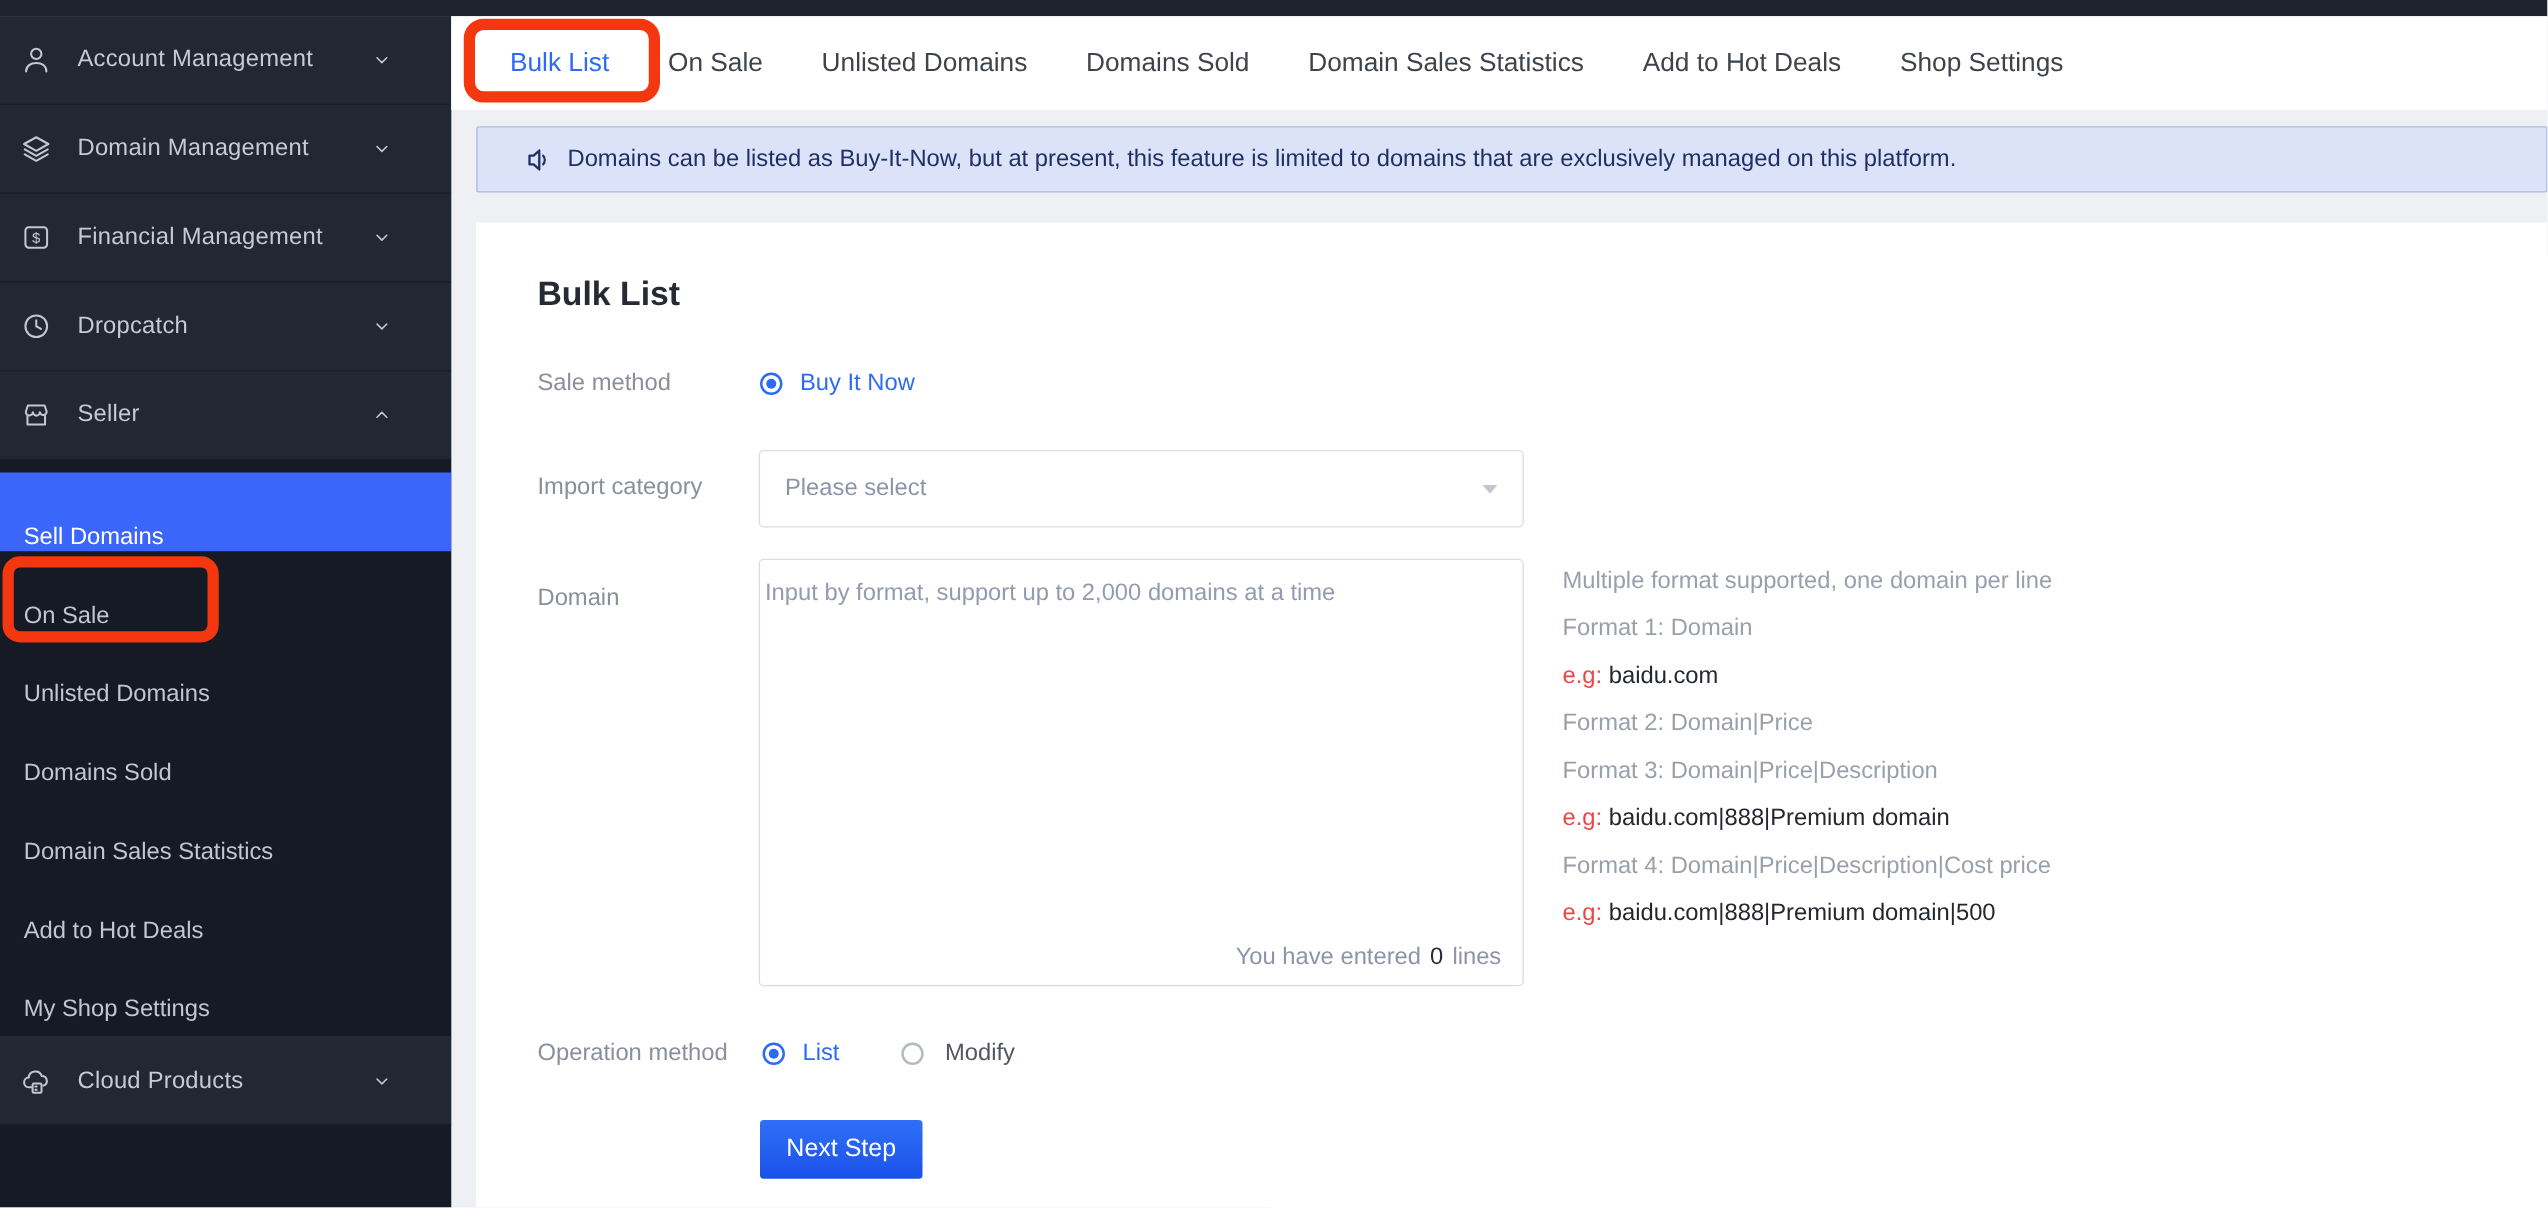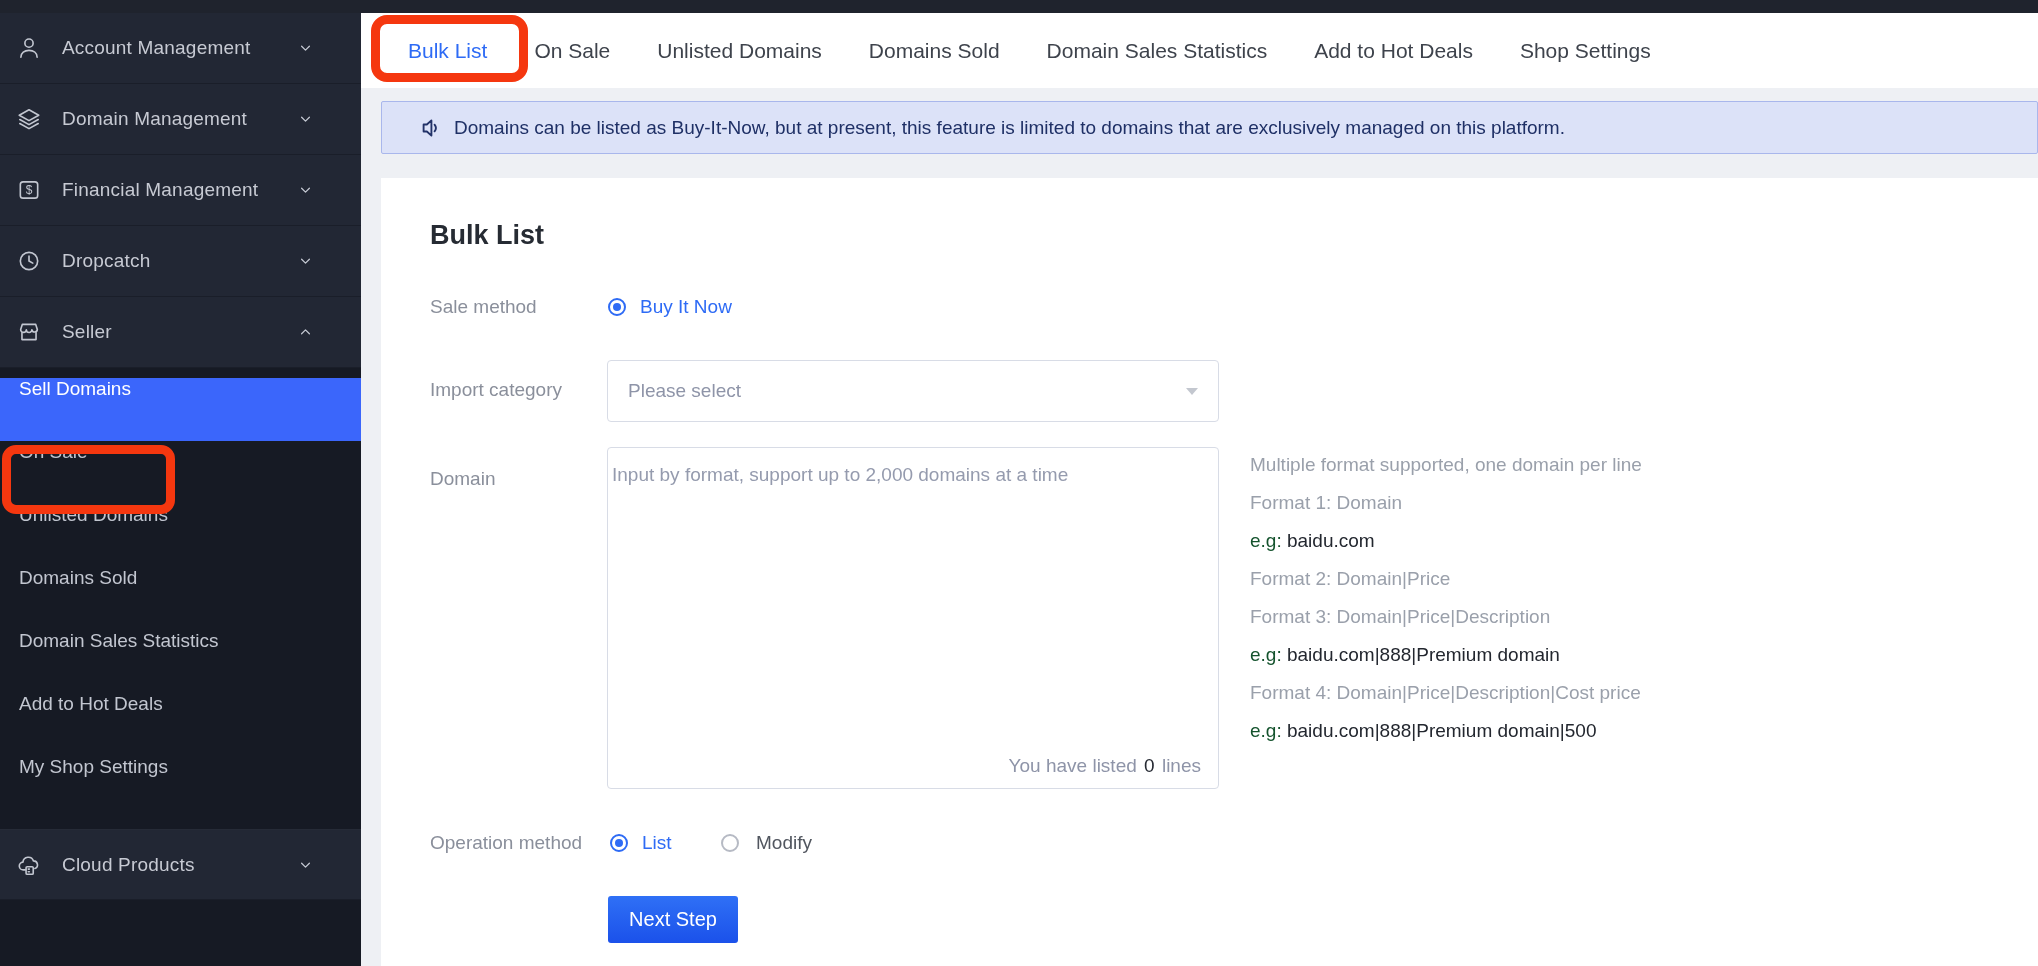--- a/index.html
+++ b/index.html
@@ -24,21 +24,21 @@
     background:#222734; border-bottom:1px solid #1a1e29;
     padding-left:16px; cursor:pointer;
   }
   .side-item .sicon { width:26px; height:26px; display:flex; align-items:center; justify-content:center; flex:0 0 26px; }
   .side-item .slabel { margin-left:20px; font-size:19px; color:#c7cad3; letter-spacing:.2px; }
   .chev { position:absolute; right:47px; top:50%; transform:translateY(-50%); width:17px; height:17px; display:flex; }
   .chev.up { transform:translateY(-50%) rotate(180deg); }
 
   .submenu { background:#161a24; padding:10px 0; }
   .sub-item {
-    height:63px; display:flex; align-items:flex-start; padding-left:19px;
+    height:63px; display:flex; align-items:flex-end; padding-left:19px;
     font-size:19px; color:#c2c6d0; cursor:pointer;
   }
   .sub-item.active { background:#3b66fb; color:#ffffff; }
 
   .side-footer { border-top:1px solid #262b37; }
 
   
   .tabbar {
     position:absolute; left:361px; top:13px; width:1677px; height:75px;
     background:#ffffff; display:flex; align-items:center; gap:47px; padding-left:47px;
@@ -95,21 +95,21 @@
     padding:16px 4px; font-family:inherit; font-size:19px; color:#262a33; outline:none;
   }
   .ta-wrap textarea::placeholder { color:#959bae; }
   .counter { position:absolute; right:18px; bottom:12px; font-size:19px; color:#8e94a8; pointer-events:none; }
   .counter .cnt { color:#262a33; padding:0 2px; }
 
   
   .help { position:absolute; left:869px; top:268px; }
   .help .hline { height:38px; line-height:38px; font-size:19px; white-space:nowrap; }
   .help .muted { color:#9aa0ab; }
-  .help .eg { color:#14532d; }
+  .help .eg { color:#ef4444; }
   .help .ex { color:#23272f; }
 
   
   .next-btn {
     position:absolute; left:227px; top:718px; width:130px; height:47px;
     border:none; border-radius:3px; background:linear-gradient(180deg,#2f70f6,#1b51ea);
     color:#ffffff; font-size:20px; font-family:inherit; cursor:pointer;
   }
 
   
@@ -290,21 +290,21 @@
 
     <div class="flabel" style="top:201px">Import category</div>
     <div class="select">
       <span class="sel-text">Please select</span>
       <span class="caret"></span>
     </div>
 
     <div class="flabel" style="top:290px">Domain</div>
     <div class="ta-wrap">
       <textarea placeholder="Input by format, support up to 2,000 domains at a time" style=""></textarea>
-      <div class="counter"><span>You have listed</span> <span class="cnt">0</span> <span>lines</span></div>
+      <div class="counter"><span>You have entered</span> <span class="cnt">0</span> <span>lines</span></div>
     </div>
 
     <div class="help">
       <div class="hline muted">Multiple format supported, one domain per line</div>
       <div class="hline muted">Format 1: Domain</div>
       <div class="hline"><span class="eg">e.g:</span> <span class="ex">baidu.com</span></div>
       <div class="hline muted">Format 2: Domain|Price</div>
       <div class="hline muted">Format 3: Domain|Price|Description</div>
       <div class="hline"><span class="eg">e.g:</span> <span class="ex">baidu.com|888|Premium domain</span></div>
       <div class="hline muted">Format 4: Domain|Price|Description|Cost price</div>

